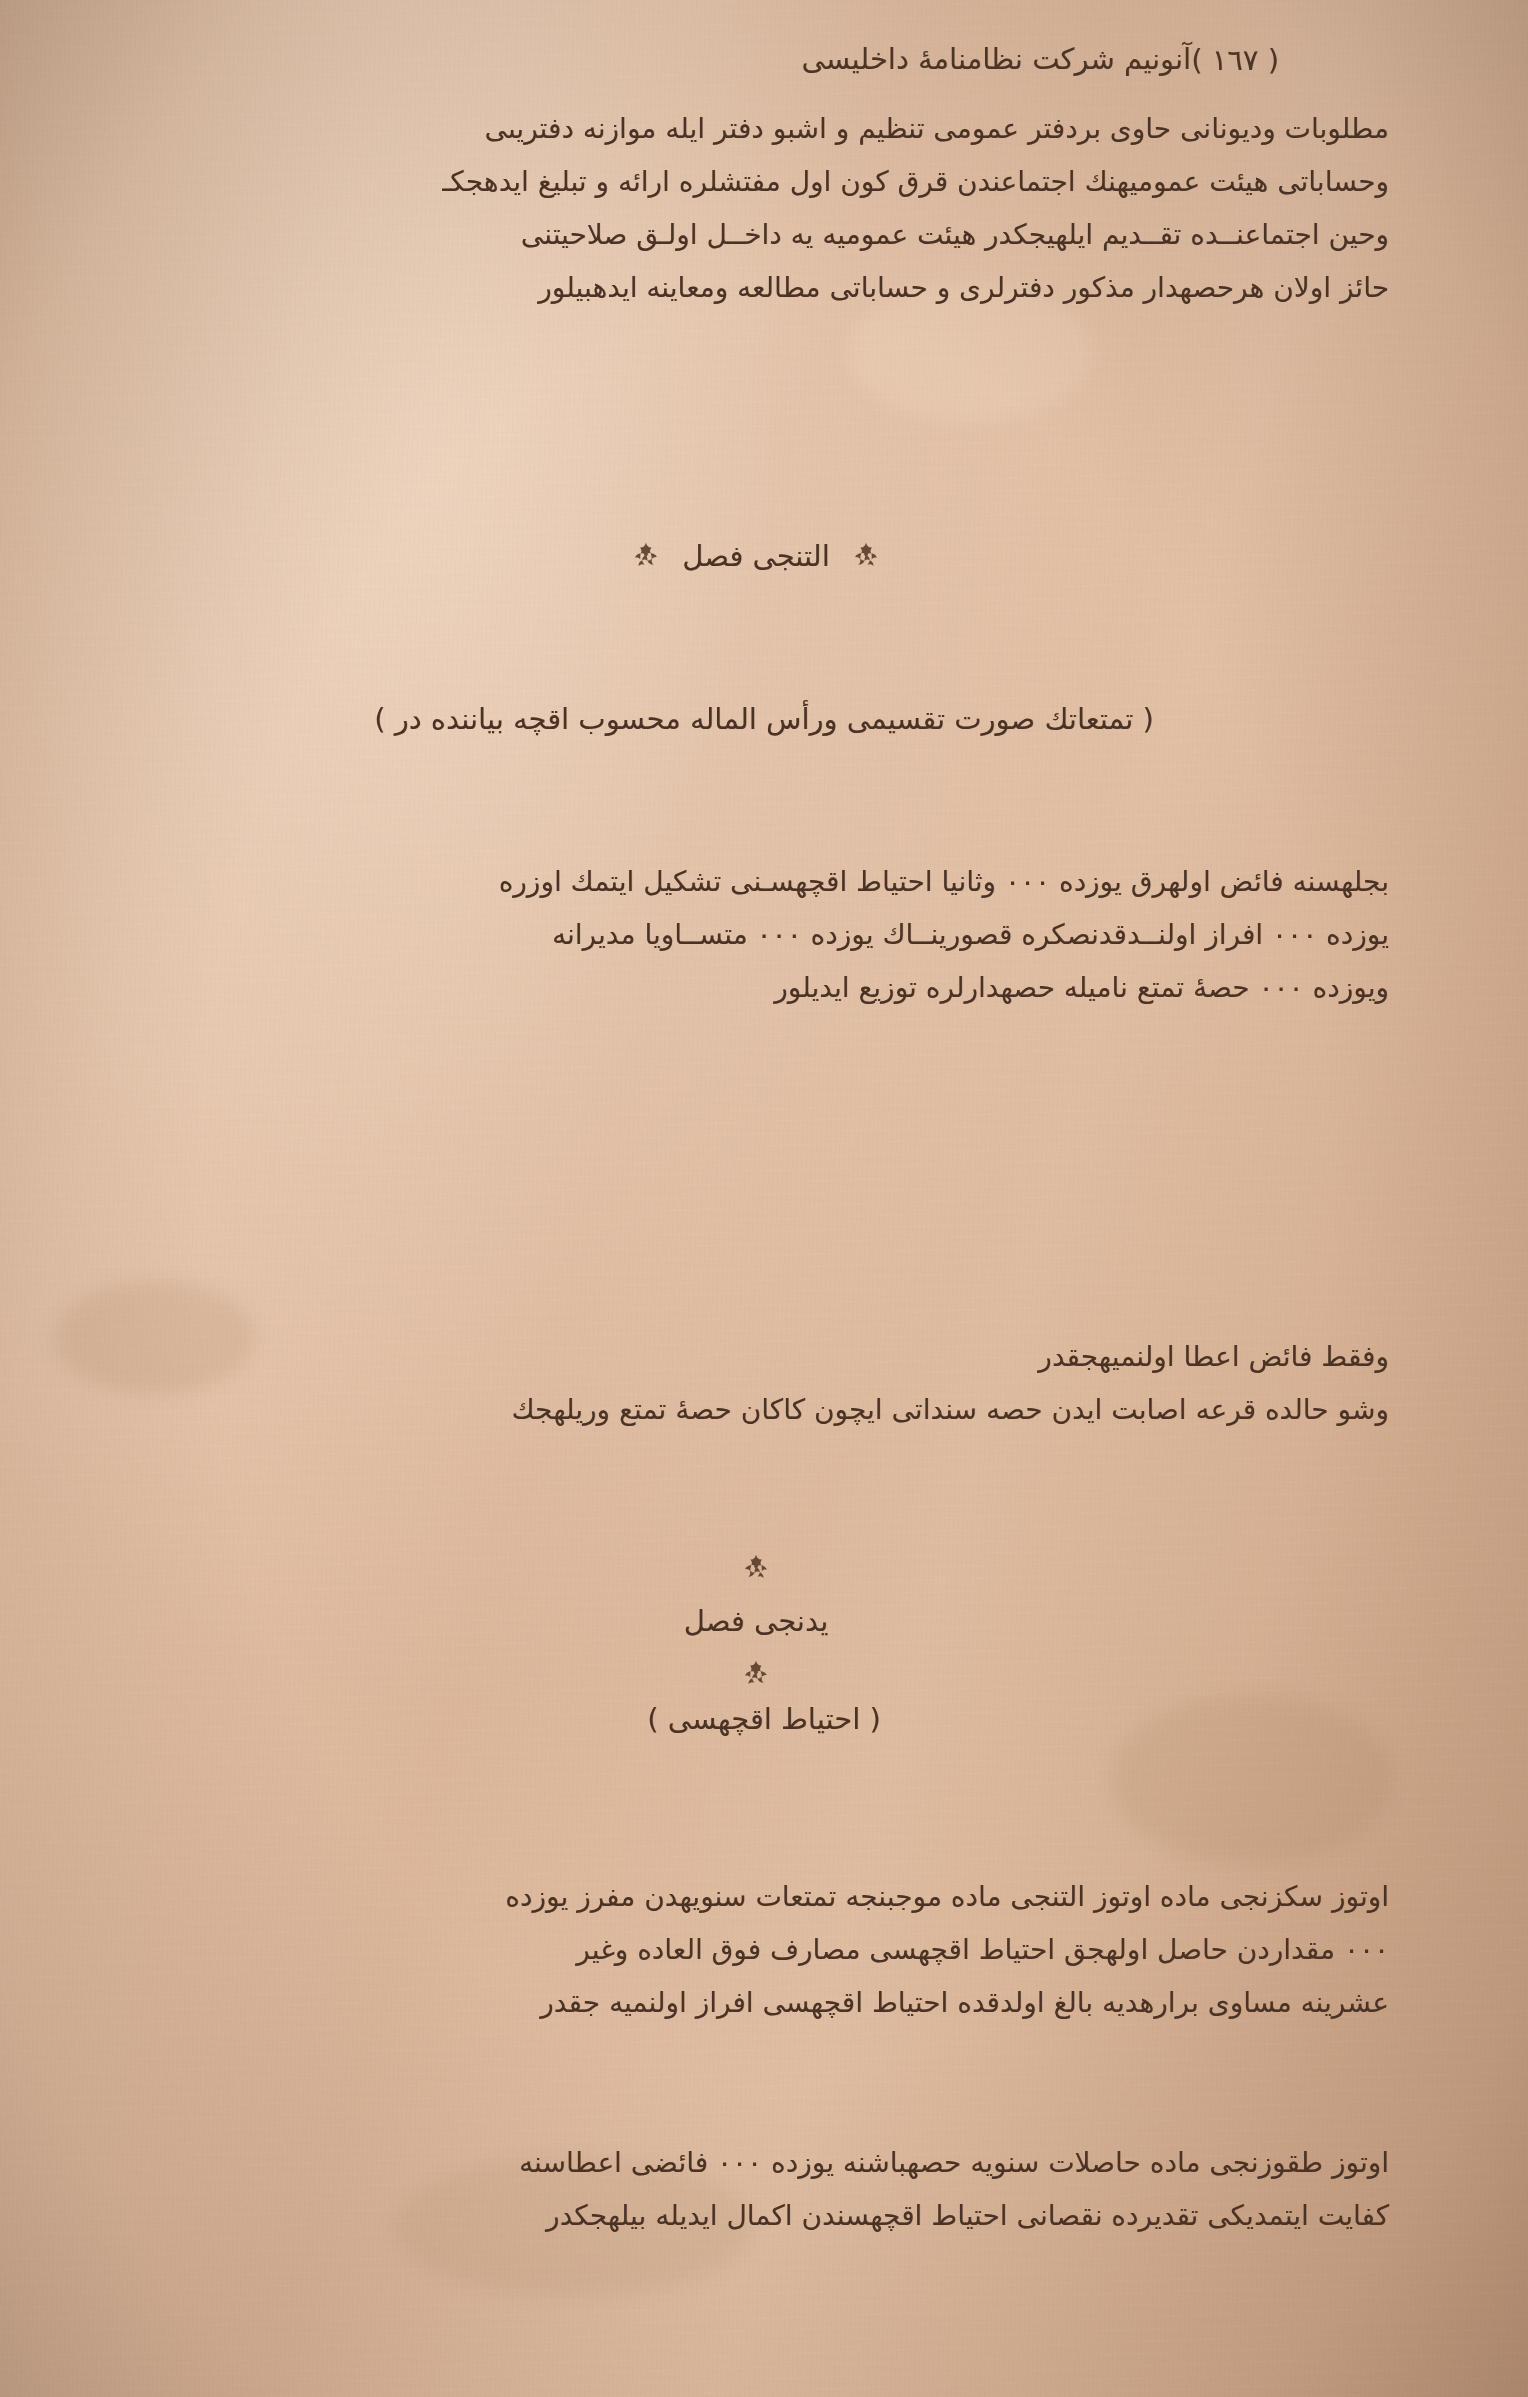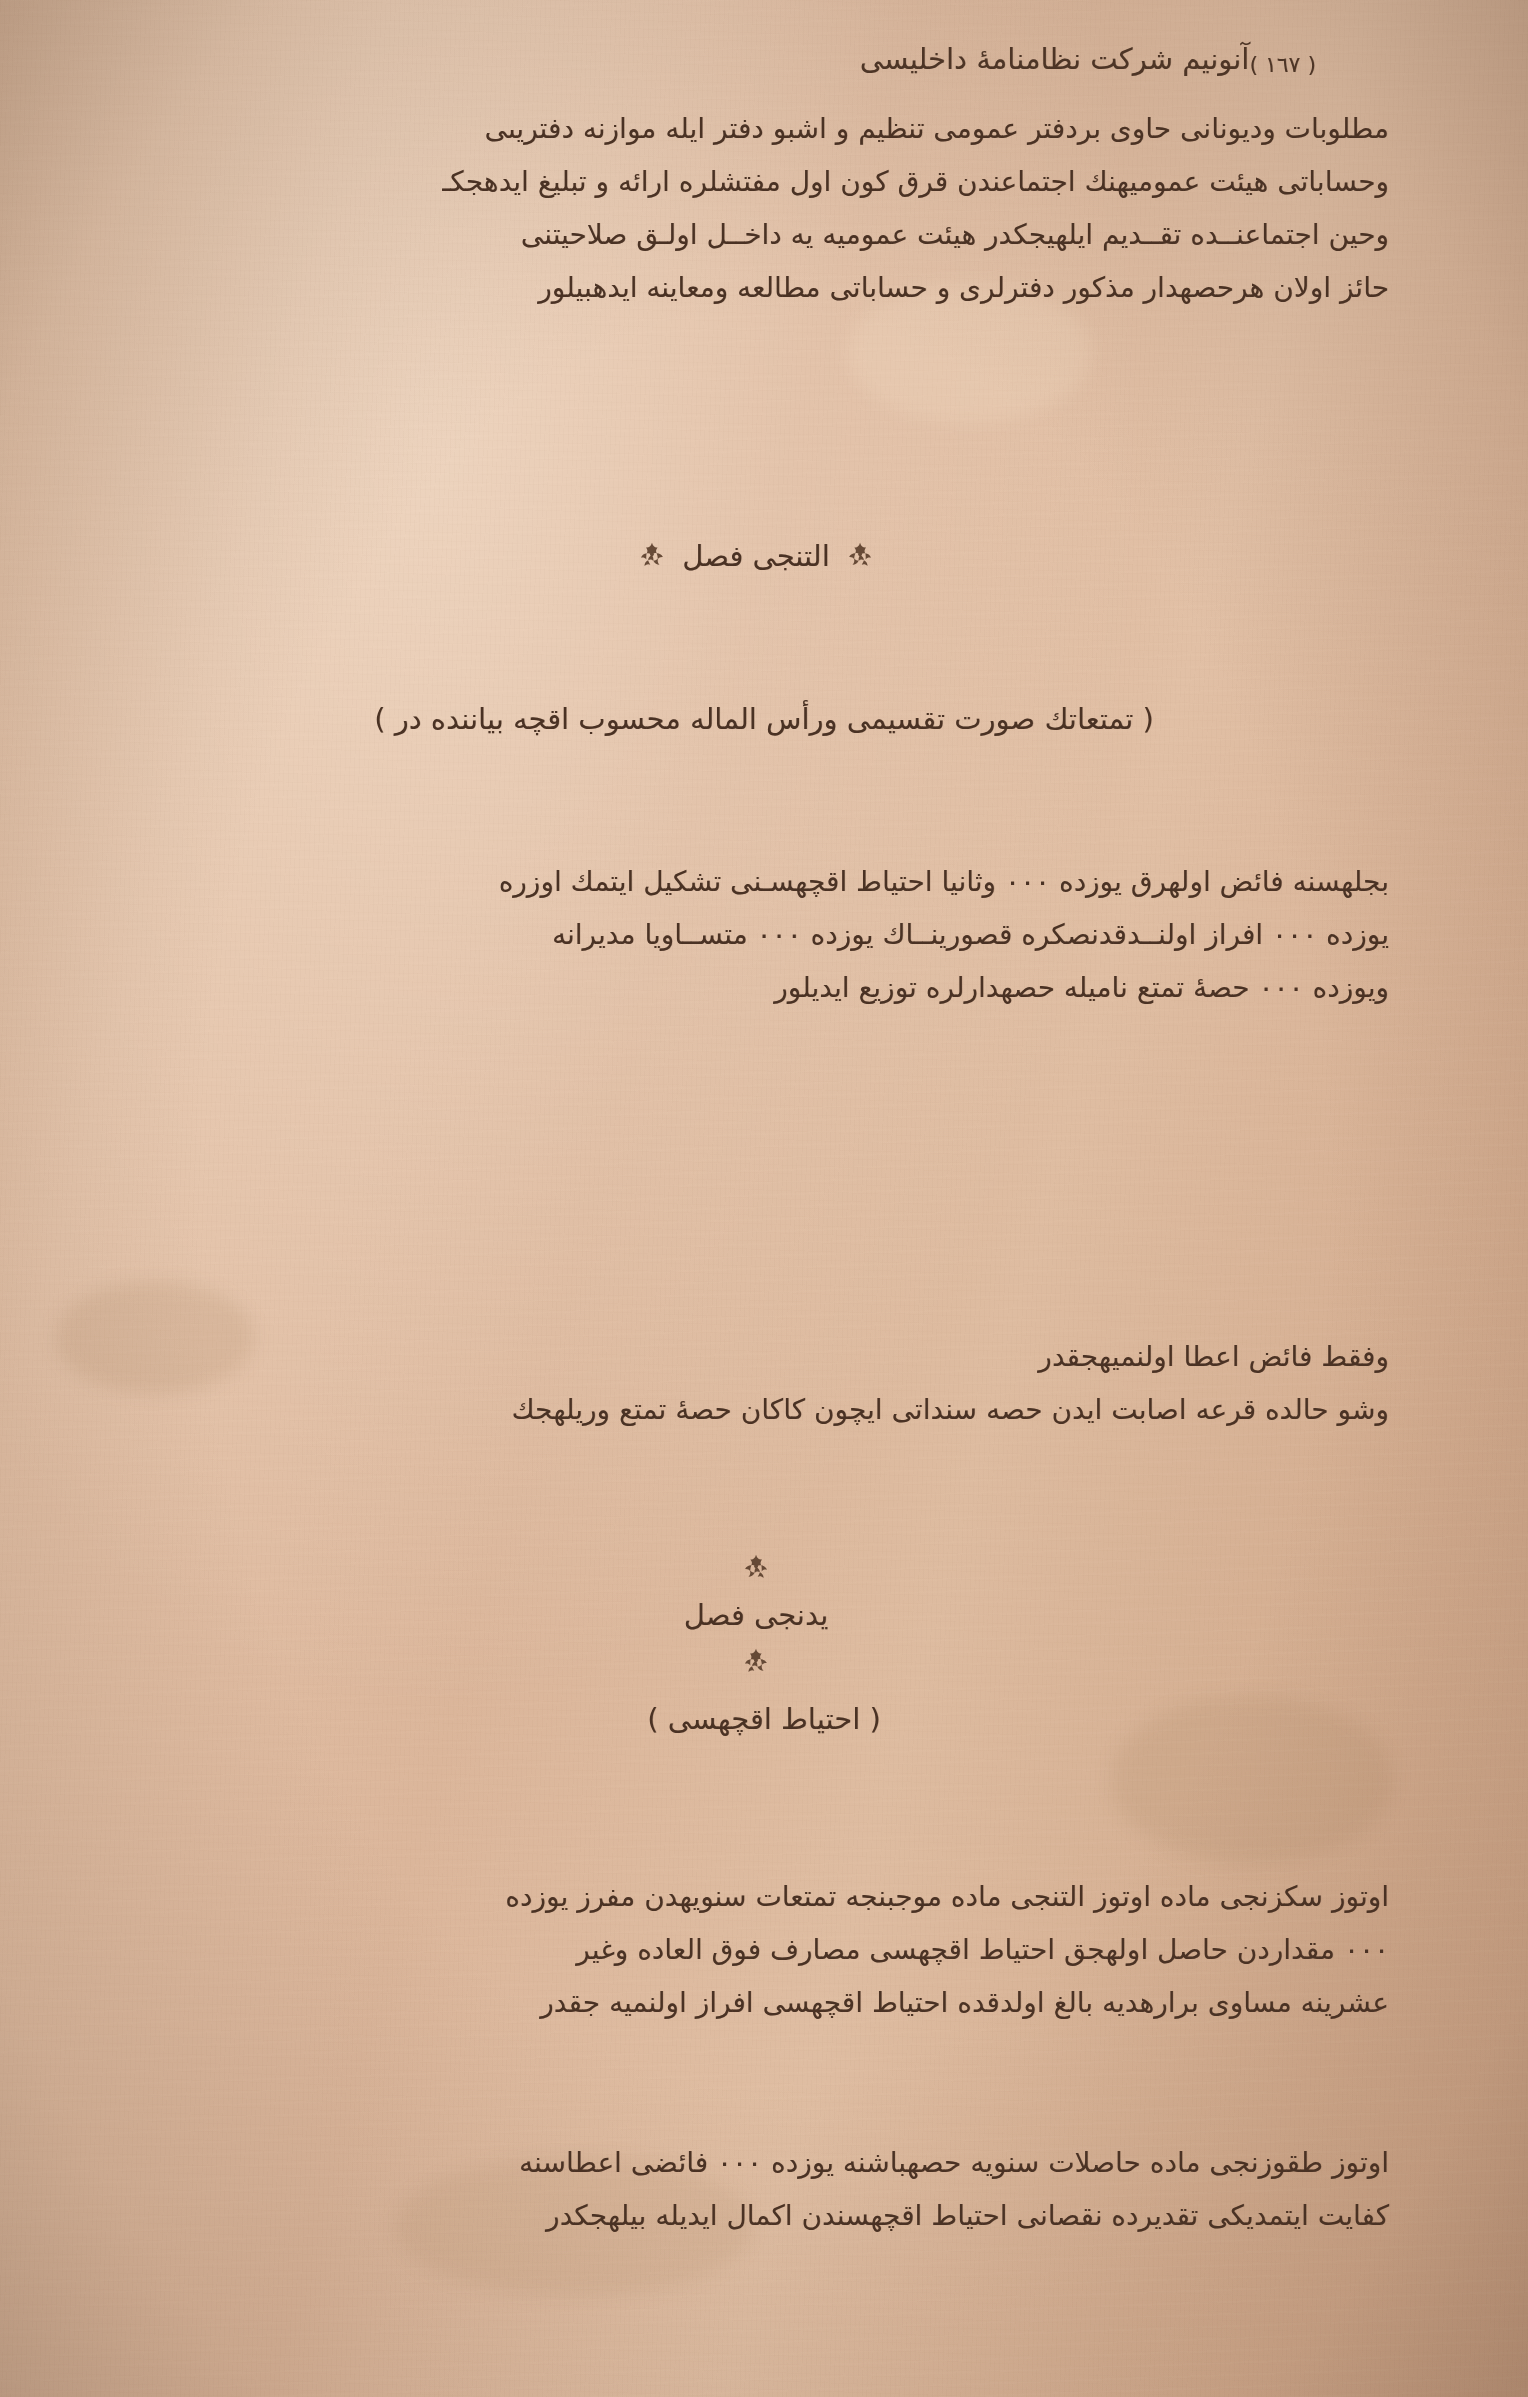--- a/index.html
+++ b/index.html
@@ -65,22 +65,22 @@
   .header-title {
     font-size: 29px;
     line-height: 1.25;
     letter-spacing: 0px;
     color: #4d3526;
     white-space: nowrap;
     text-shadow: 0.5px 0.4px 0 rgba(70,44,28,0.28);
     text-align: center;
   }
   .page-number {
-    margin-right: 71px;
-    font-size: 22px;
+    margin-right: 108px;
+    font-size: 29px;
     color: #4d3526;
     white-space: nowrap;
     text-shadow: 0.5px 0.4px 0 rgba(70,44,28,0.28);
   }
 
   
   .para {
     position: absolute;
     left: 139px;
     right: 139px;
@@ -104,21 +104,21 @@
   .para .ln.justified > span { display: inline-block; }
 
   
   .chapter {
     position: absolute;
     left: 0;
     right: 16px;
     display: flex;
     align-items: center;
     justify-content: center;
-    gap: 14px;
+    gap: 20px;
     direction: rtl;
   }
   .chapter-text {
     font-size: 29px;
     color: #4a3224;
     white-space: nowrap;
     text-shadow: 0.5px 0.4px 0 rgba(70,44,28,0.3);
   }
   .ornament {
     width: 32px;

